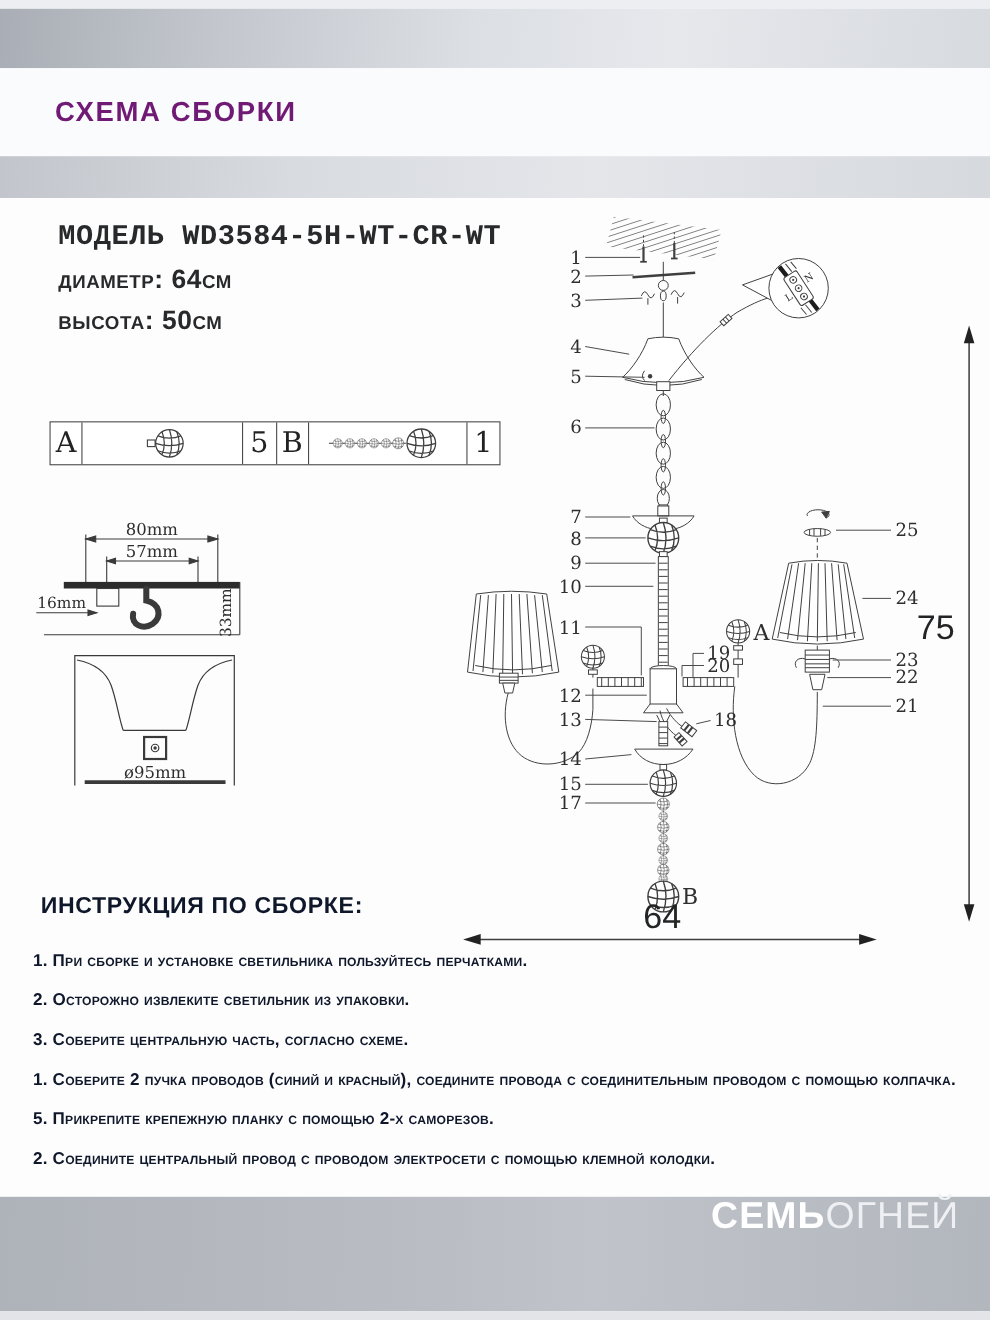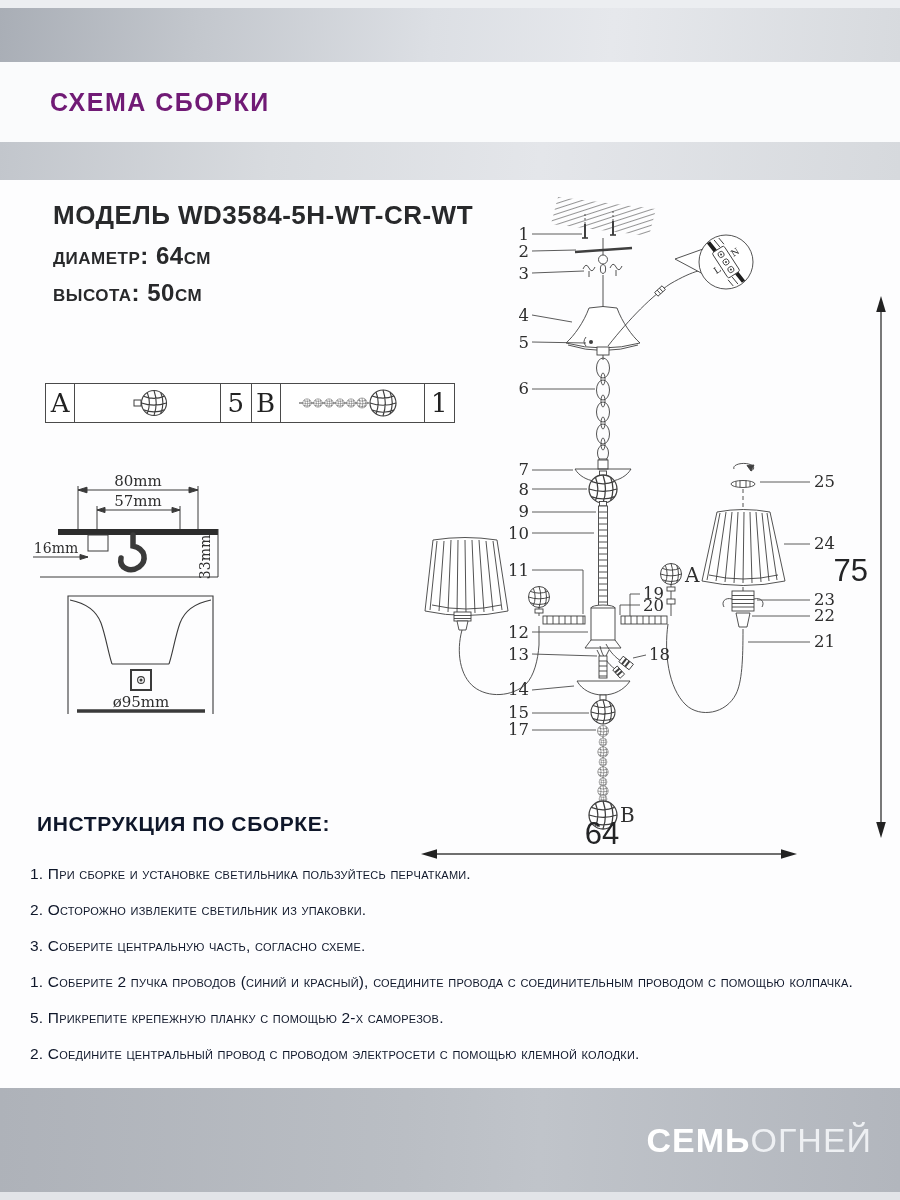--- a/index.html
+++ b/index.html
@@ -14,41 +14,41 @@
   .band-top-edge{left:0;top:0;width:900px;height:8px;background:#eceef1;}
   .band-silver1{left:0;top:8px;width:900px;height:54px;
     background:linear-gradient(95deg,#a9aeb6 0%,#c3c7cd 22%,#dcdfe4 48%,#e6e8ec 68%,#d7dade 100%);}
   .band-title{left:0;top:62px;width:900px;height:80px;background:#fafbfc;
     display:flex;align-items:center;}
   .band-title h1{margin:0 0 0 50px;font-size:25px;font-weight:700;letter-spacing:1.5px;color:#701a75;}
   .band-silver2{left:0;top:142px;width:900px;height:38px;
     background:linear-gradient(95deg,#c2c6cc 0%,#d8dbdf 30%,#e4e6ea 60%,#d6d9dd 100%);}
   
   .model-block{left:53px;top:200px;color:#28292b;}
-  .model-line{font-size:26px;font-weight:600;letter-spacing:.5px;margin:0 0 11px 0;}
+  .model-line{font-size:26px;font-weight:600;letter-spacing:.5px;margin:0 0 11px 0;font-family:Liberation Mono, monospace;}
   .spec-line{font-size:24px;font-weight:600;letter-spacing:.5px;margin:0 0 9px 0;font-variant:small-caps;}
   
   .parts-table{left:45px;top:383px;width:410px;height:40px;display:flex;
     border:1px solid #4a4a4a;box-sizing:border-box;background:#fff;}
   .parts-table .cell{border-right:1px solid #4a4a4a;display:flex;align-items:center;justify-content:center;
     font-family:"DejaVu Serif", serif;font-size:26px;color:#222;}
   .parts-table .cell:last-child{border-right:none;}
   .c-letter{width:29px;}
   .c-icon-a{width:147px;}
   .c-num{width:30px;}
   .c-icon-b{width:145px;}
   
   .instructions{left:30px;top:812px;width:858px;color:#0f172a;}
   .instr-title{font-size:21px;font-weight:600;letter-spacing:.6px;margin:0 0 25px 7px;}
-  .instr-item{font-variant:small-caps;font-weight:400;font-size:15.5px;line-height:26px;
+  .instr-item{font-variant:small-caps;font-weight:700;font-size:15.5px;line-height:26px;
     letter-spacing:.2px;margin-bottom:10px;padding-left:32px;text-indent:-32px;}
   
   .footer{left:0;top:1088px;width:900px;height:104px;
     background:linear-gradient(92deg,#aeb2b9 0%,#babec4 45%,#c0c4ca 60%,#b2b6bd 100%);
-    display:flex;align-items:center;justify-content:flex-end;}
+    display:flex;align-items:flex-start;justify-content:flex-end;}
   .brand{margin-right:28px;font-size:34px;letter-spacing:1px;line-height:1;}
   .brand .b1{font-weight:700;color:#ffffff;}
   .brand .b2{font-weight:400;color:#eef0f3;}
   .band-bottom-edge{left:0;top:1192px;width:900px;height:8px;background:#e2e4e8;}
   
   svg text{font-family:"DejaVu Serif", serif;fill:#2e2e2e;}
   svg .din{font-family:"Liberation Sans", sans-serif;font-weight:500;fill:#232426;}
 </style>
 </head>
 <body>

